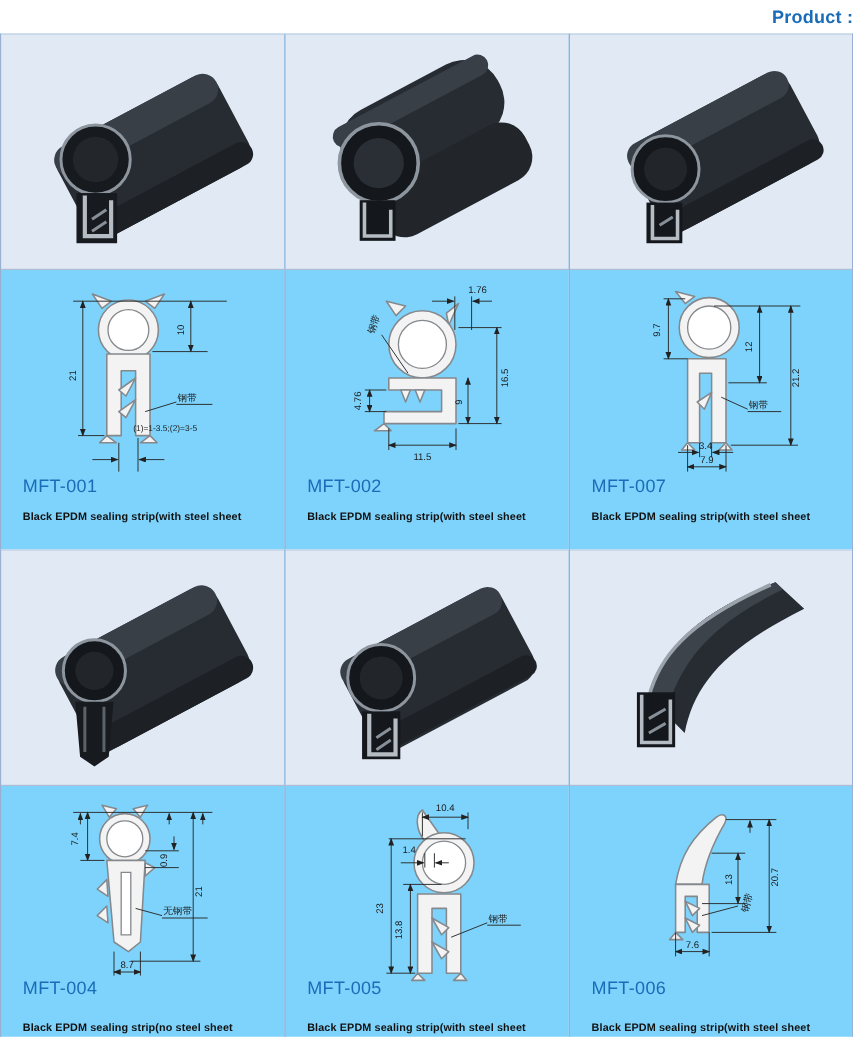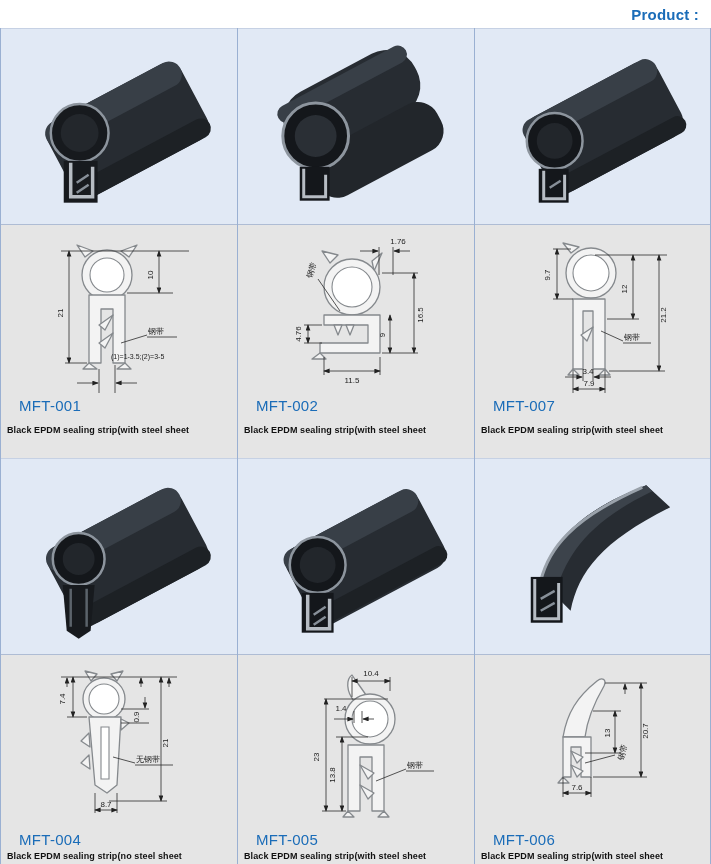--- a/index.html
+++ b/index.html
@@ -4,35 +4,35 @@
 <style>
   :root{
     --blue:#1a6cb8;
     --div:#9ab0d2;
     --photobg:#e1e9f5;
   }
   *{margin:0;padding:0;box-sizing:border-box}
   html,body{width:711px;height:864px;overflow:hidden;background:#fff;
     font-family:"Liberation Sans",sans-serif}
   .header{height:28px;display:flex;justify-content:flex-end;align-items:center;
-    gap:17px;padding-right:12px}
+    gap:17px;}
   .header .lbl,.header .val{color:var(--blue);font-weight:bold;font-size:15px;letter-spacing:.2px}
   .grid{display:grid;grid-template-columns:237px 237px 237px}
-  .cell{border-left:1px solid var(--div);position:relative;background:#e5e5e5}
+  .cell{border-left:1px solid var(--div);position:relative;background:#7dd3fc}
   .cell.last{border-right:1px solid var(--div)}
   .photo{height:197px;background:var(--photobg);border-bottom:1px solid #aebcd4;
     border-top:1px solid #c6d1e4;overflow:hidden}
   .photo svg{display:block}
   .body{position:relative;height:233px;overflow:hidden}
   .row2 .body{height:230px}
   .tds{position:absolute;top:6px;left:0}
   .code{position:absolute;top:172px;left:18px;color:var(--blue);
     font-size:15px;font-weight:normal;letter-spacing:.3px}
-  .row2 .code{top:176px}
-  .desc{position:absolute;top:200px;left:6px;color:#111;font-size:9px;
+  .row2 .code{top:160px}
+  .desc{position:absolute;top:200px;left:18px;color:#111;font-size:9px;
     font-weight:bold;white-space:nowrap;letter-spacing:.1px}
   .row2 .desc{top:196px}
   
   .tds .prof{fill:#f3f3f3;stroke:#85898d;stroke-width:1.3;stroke-linejoin:round}
   .tds .prof2{fill:#ffffff;stroke:#85898d;stroke-width:1.1}
   .tds .dim{stroke:#2b2b2b;stroke-width:0.8;fill:none}
   .tds text{font-family:"Liberation Sans","DejaVu Sans",sans-serif;font-size:8px;fill:#1c1c1c}
   .tds text.sm{font-size:7px}
 </style>
 </head>

